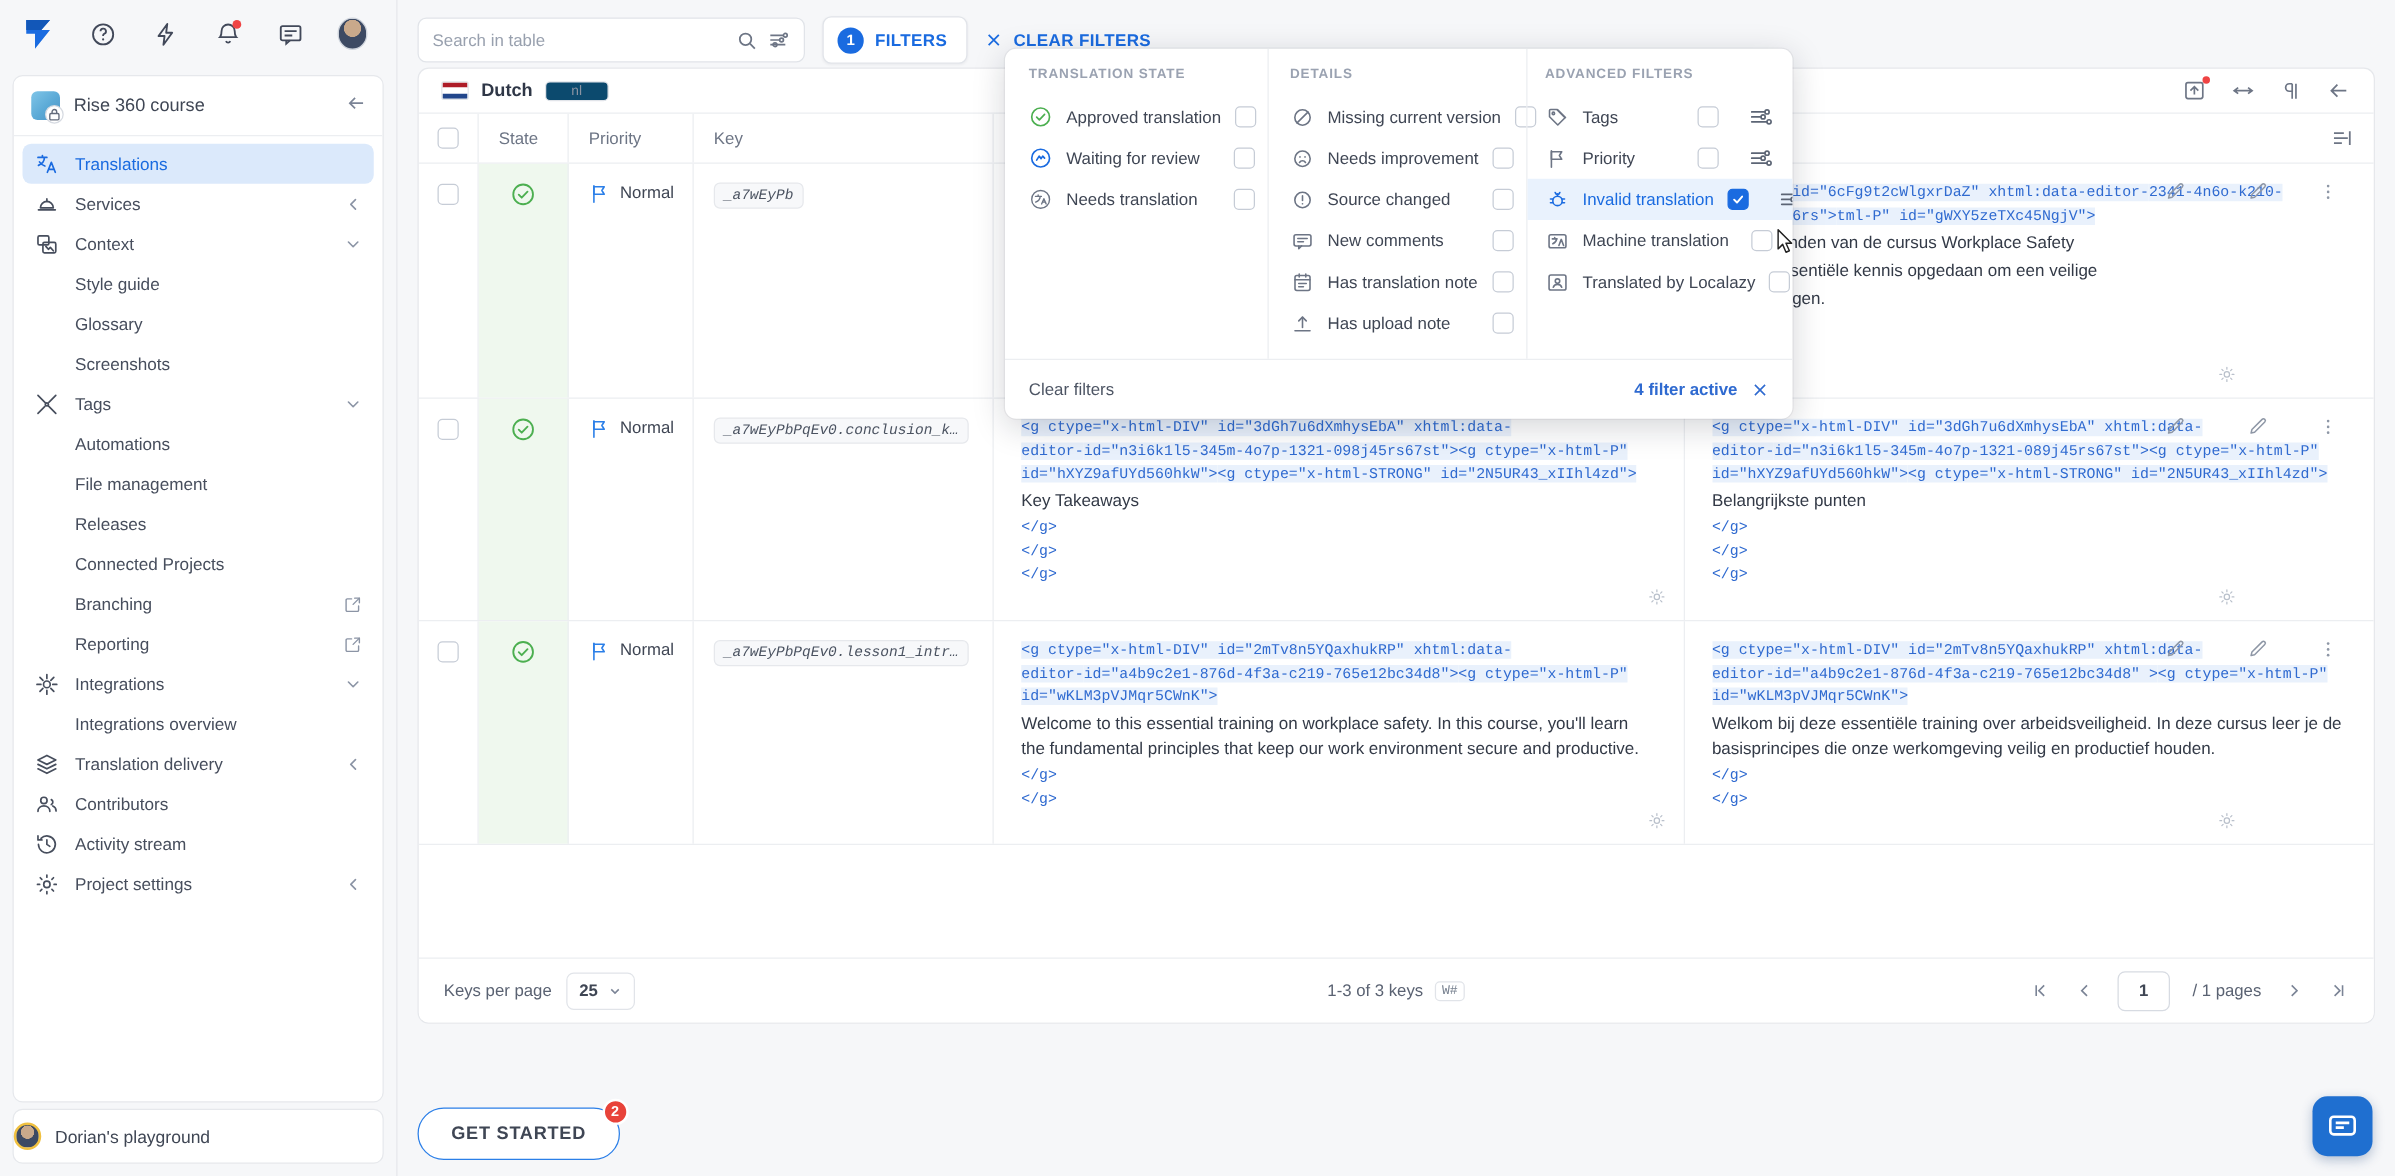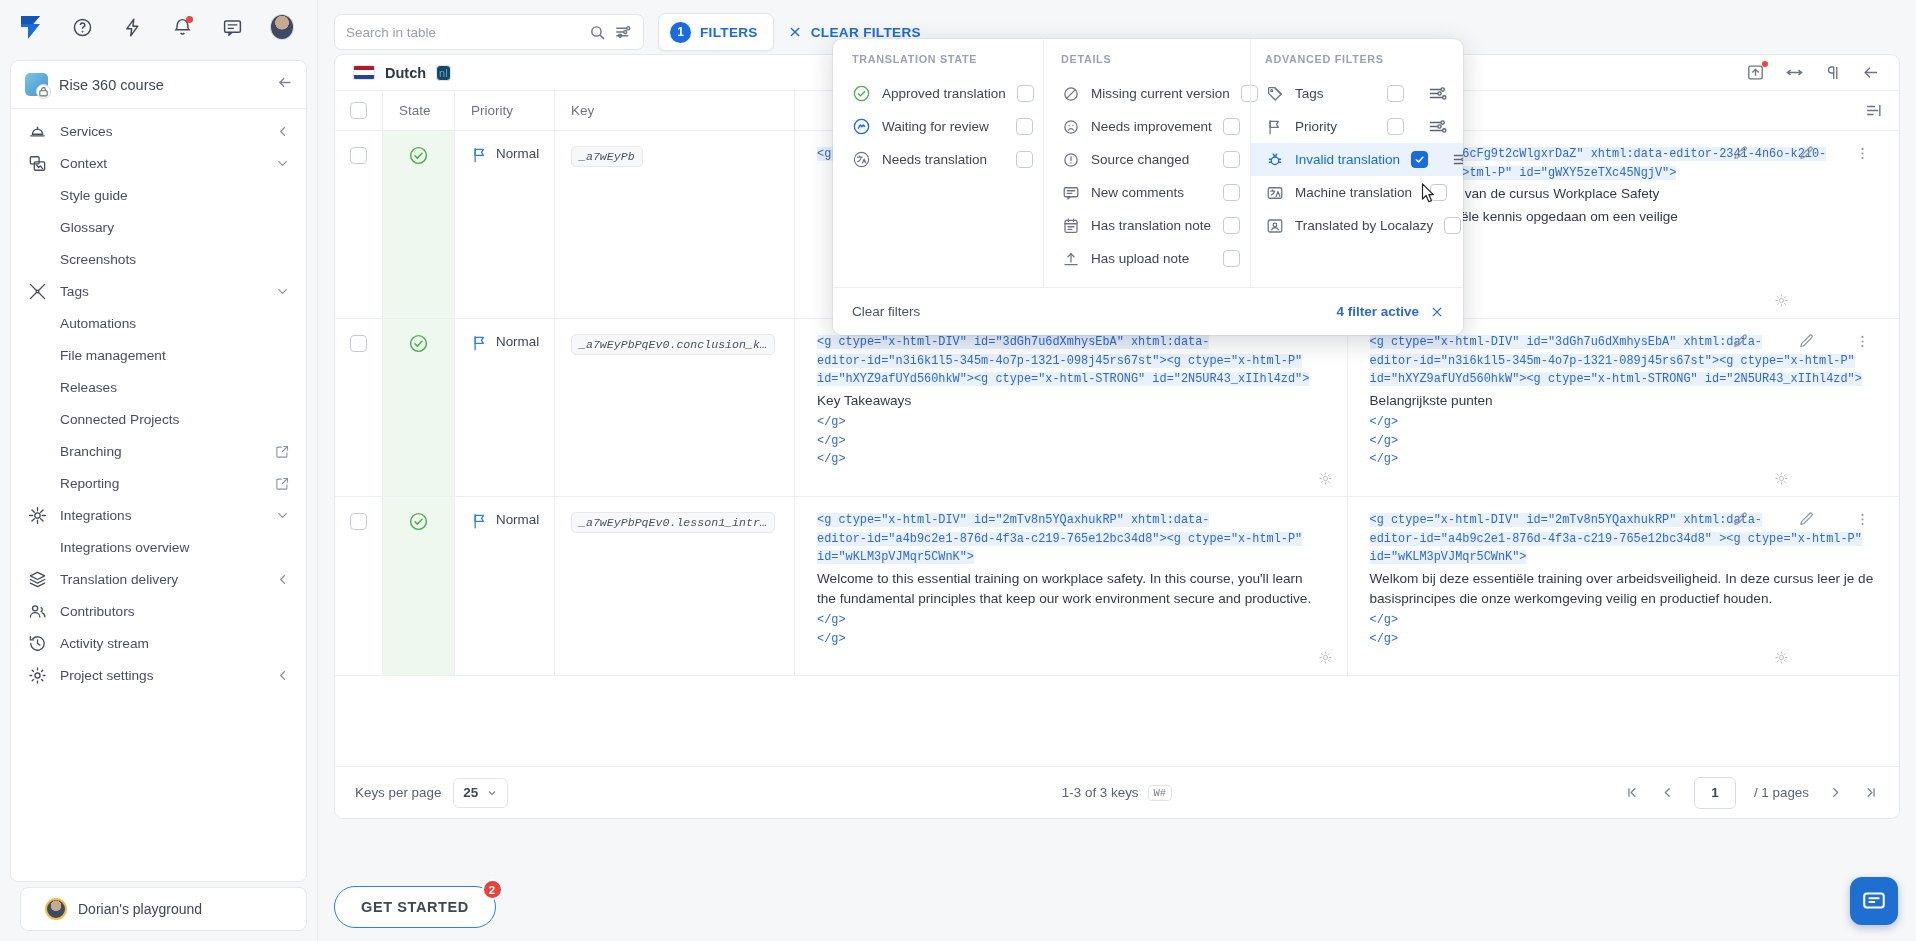--- a/index.html
+++ b/index.html
@@ -57,23 +57,23 @@
     height: 32px; margin: 0 7px; padding: 0 9px; border-radius: 7px;
     font-size: 13.7px; color: #474e5d; cursor: pointer;
   }
   .nav-item.active { background: #dbe9fb; color: #1a6be0; font-weight: 500; }
   .nav-item .ni-icon { width: 20px; display: flex; align-items: center; justify-content: center; flex: none; }
   .nav-item .ni-label { flex: 1; white-space: nowrap; }
   .nav-item .ni-chev { color: #8b94a5; display: flex; align-items: center; }
   .nav-item.sub { padding-left: 42px; gap: 0; }
 
   .sb-foot {
-    position: absolute; left: 20px; right: 10px; bottom: 10px; height: 44px;
+    position: absolute; left: 10px; right: 10px; bottom: 10px; height: 44px;
     background: #fff; border: 1px solid #e6e8ec; border-radius: 8px;
-    display: flex; align-items: center; gap: 11px; padding: 0 24px; cursor: pointer;
+    display: flex; align-items: center; gap: 11px; padding: 0 0; cursor: pointer;
   }
   .sb-foot .pav {
     width: 22px; height: 22px; border-radius: 50%;
     background: radial-gradient(circle at 50% 32%, #c9a98b 0 34%, #3d4a63 36% 100%);
     border: 2px solid #f0c040; flex: none;
   }
   .sb-foot span { font-size: 14px; color: #3f4654; }
 
   
   .main { position: absolute; left: 318px; top: 0; right: 0; bottom: 0; }
@@ -112,21 +112,21 @@
   }
   .lang-bar {
     height: 36px; display: flex; align-items: center; gap: 10px; padding: 0 18px;
     border-bottom: 1px solid #eceef1; position: relative;
   }
   .flag-nl { width: 22px; height: 15px; border-radius: 2px; overflow: hidden; flex: none; border: 1px solid #dfe3e8; }
   .flag-nl i { display: block; height: 33.34%; }
   .lang-name { font-size: 14.5px; font-weight: 700; color: #2f3747; }
   .lang-code {
     font-size: 11px; color: #8a93a2; border: 1px solid #e1e4e9; border-radius: 4px;
-    padding: 1px 2px; background: #0c4a6e;
+    padding: 1px 20px; background: #0c4a6e;
   }
   .lang-tools { margin-left: auto; display: flex; align-items: center; gap: 20px; color: #6d7585; }
   .lt { position: relative; cursor: pointer; display: flex; align-items: center; }
   .lt .reddot { position: absolute; top: -2px; right: -3px; width: 6px; height: 6px; border-radius: 50%; background: #ef4444; }
 
   .thead {
     height: 40px; display: flex; align-items: stretch; border-bottom: 1px solid #eceef1;
     font-size: 13.5px; color: #6d7585;
   }
   .th { display: flex; align-items: center; padding: 0 16px; border-right: 1px solid #eceef1; }
@@ -197,21 +197,21 @@
     display: flex; align-items: center; justify-content: center; border: 2px solid #fff;
   }
   .chat-fab {
     position: absolute; right: 18px; bottom: 16px; width: 48px; height: 48px; border-radius: 12px;
     background: #1f6fd0; display: flex; align-items: center; justify-content: center; cursor: pointer;
     box-shadow: 0 3px 9px rgba(20,60,120,.3);
   }
 
   
   .filter-panel {
-    position: absolute; left: 515px; top: 39px; width: 630px;
+    position: absolute; left: 486px; top: 39px; width: 630px;
     background: #fff; border-radius: 9px; z-index: 55;
     box-shadow: 0 6px 26px rgba(16,24,40,.18), 0 0 0 1px rgba(16,24,40,.05);
     overflow: hidden;
   }
   .fp-cols { display: flex; }
   .fp-col { padding: 14px 0 12px 0; }
   .fp-col.c1 { width: 210px; padding-left: 19px; padding-right: 10px; }
   .fp-col.c2 { width: 207px; border-left: 1px solid #eceef1; padding-left: 17px; padding-right: 10px; }
   .fp-col.c3 { width: 213px; border-left: 1px solid #eceef1; padding-left: 0; padding-right: 0; }
   .fp-title {
@@ -295,20 +295,30 @@
         </div>
         <span class="proj-name">Rise 360 course</span>
         <span class="collapse-arrow">
           <svg width="17" height="17" viewBox="0 0 24 24" fill="none" stroke="currentColor" stroke-width="1.9">
               <path d="M19 12H5M10 6l-6 6 6 6"></path>
             </svg>
         </span>
       </div>
 
       <div class="nav" id="nav">
+          <div class="nav-item active">
+            <span class="ni-icon">
+              <svg width="19" height="19" viewBox="0 0 24 24" fill="none" stroke="currentColor" stroke-width="1.7" stroke-linecap="round" stroke-linejoin="round">
+                <path d="M3 5h9M7.5 3v2M9.5 5c0 3.5-2.5 6.5-6 8"></path>
+                <path d="M4.5 9.5c1.5 2.2 3.6 3.6 5.5 4.2"></path>
+                <path d="M12.5 20l4-10 4 10M14 17h5"></path>
+              </svg>
+            </span>
+            <span class="ni-label">Translations</span>
+          </div>
           <div class="nav-item">
             <span class="ni-icon">
               <svg width="19" height="19" viewBox="0 0 24 24" fill="none" stroke="currentColor" stroke-width="1.7" stroke-linecap="round" stroke-linejoin="round">
                 <path d="M3.5 17.5h17"></path>
                 <path d="M5.5 15.5a6.5 6.5 0 0 1 13 0z"></path>
                 <path d="M12 9V6.5"></path>
               </svg>
             </span>
             <span class="ni-label">Services</span>
             <span class="ni-chev">

